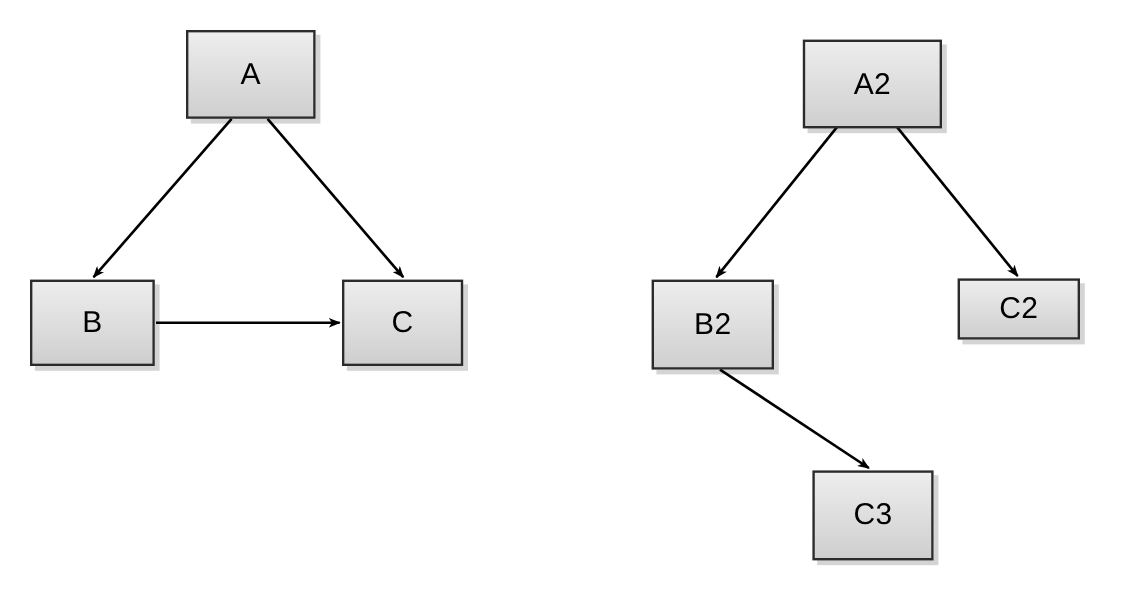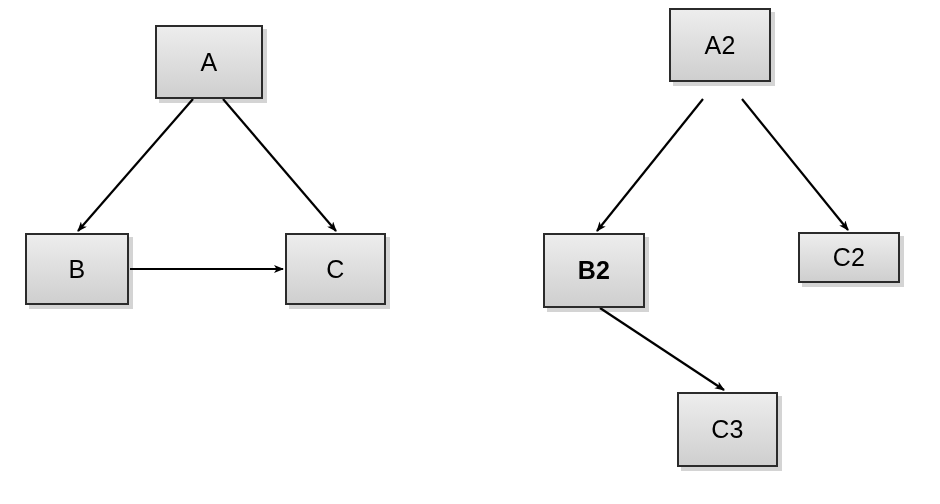--- a/index.html
+++ b/index.html
@@ -72,24 +72,24 @@
   <div id="nodes-layer">
       <div class="node" style="left: 155px; top: 25px; width: 108px; height: 74px; border-color: rgb(43, 43, 43); background: linear-gradient(rgb(237, 237, 237) 0%, rgb(207, 207, 207) 100%);">
         <span class="node-label">A</span>
       </div>
       <div class="node" style="left: 25px; top: 233px; width: 104px; height: 72px; border-color: rgb(43, 43, 43); background: linear-gradient(rgb(237, 237, 237) 0%, rgb(207, 207, 207) 100%);">
         <span class="node-label">B</span>
       </div>
       <div class="node" style="left: 285px; top: 233px; width: 101px; height: 72px; border-color: rgb(43, 43, 43); background: linear-gradient(rgb(237, 237, 237) 0%, rgb(207, 207, 207) 100%);">
         <span class="node-label">C</span>
       </div>
-      <div class="node" style="left: 669px; top: 8px; width: 102px; height: 74px; border-color: rgb(43, 43, 43); background: linear-gradient(rgb(237, 237, 237) 0%, rgb(207, 207, 207) 100%);">
+      <div class="node" style="left: 669px; top: 33px; width: 116px; height: 74px; border-color: rgb(43, 43, 43); background: linear-gradient(rgb(237, 237, 237) 0%, rgb(207, 207, 207) 100%);">
         <span class="node-label">A2</span>
       </div>
-      <div class="node" style="left: 543px; top: 233px; width: 102px; height: 75px; border-color: rgb(43, 43, 43); background: linear-gradient(rgb(237, 237, 237) 0%, rgb(207, 207, 207) 100%); font-weight: bold;">
+      <div class="node" style="left: 543px; top: 233px; width: 102px; height: 75px; border-color: rgb(43, 43, 43); background: linear-gradient(rgb(237, 237, 237) 0%, rgb(207, 207, 207) 100%);">
         <span class="node-label">B2</span>
       </div>
       <div class="node" style="left: 798px; top: 232px; width: 102px; height: 51px; border-color: rgb(43, 43, 43); background: linear-gradient(rgb(237, 237, 237) 0%, rgb(207, 207, 207) 100%);">
         <span class="node-label">C2</span>
       </div>
       <div class="node" style="left: 677px; top: 392px; width: 101px; height: 75px; border-color: rgb(43, 43, 43); background: linear-gradient(rgb(237, 237, 237) 0%, rgb(207, 207, 207) 100%);">
         <span class="node-label">C3</span>
       </div>
     </div>
 

